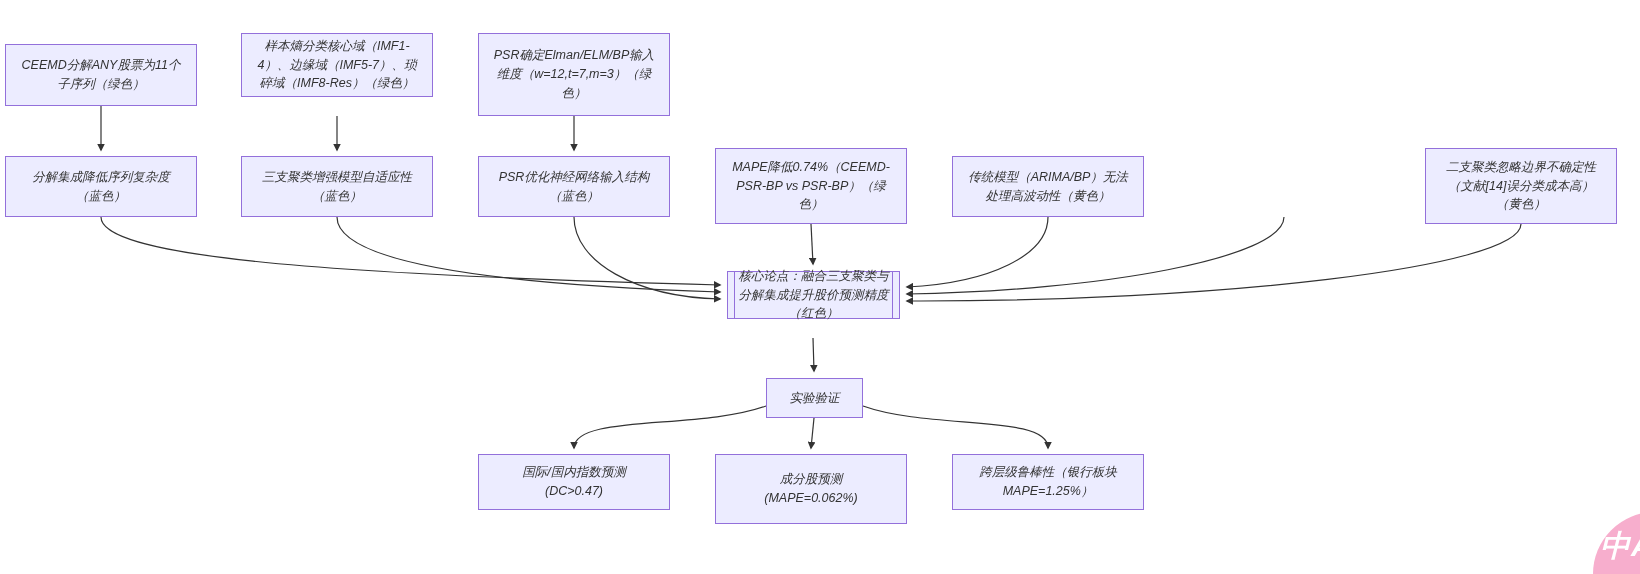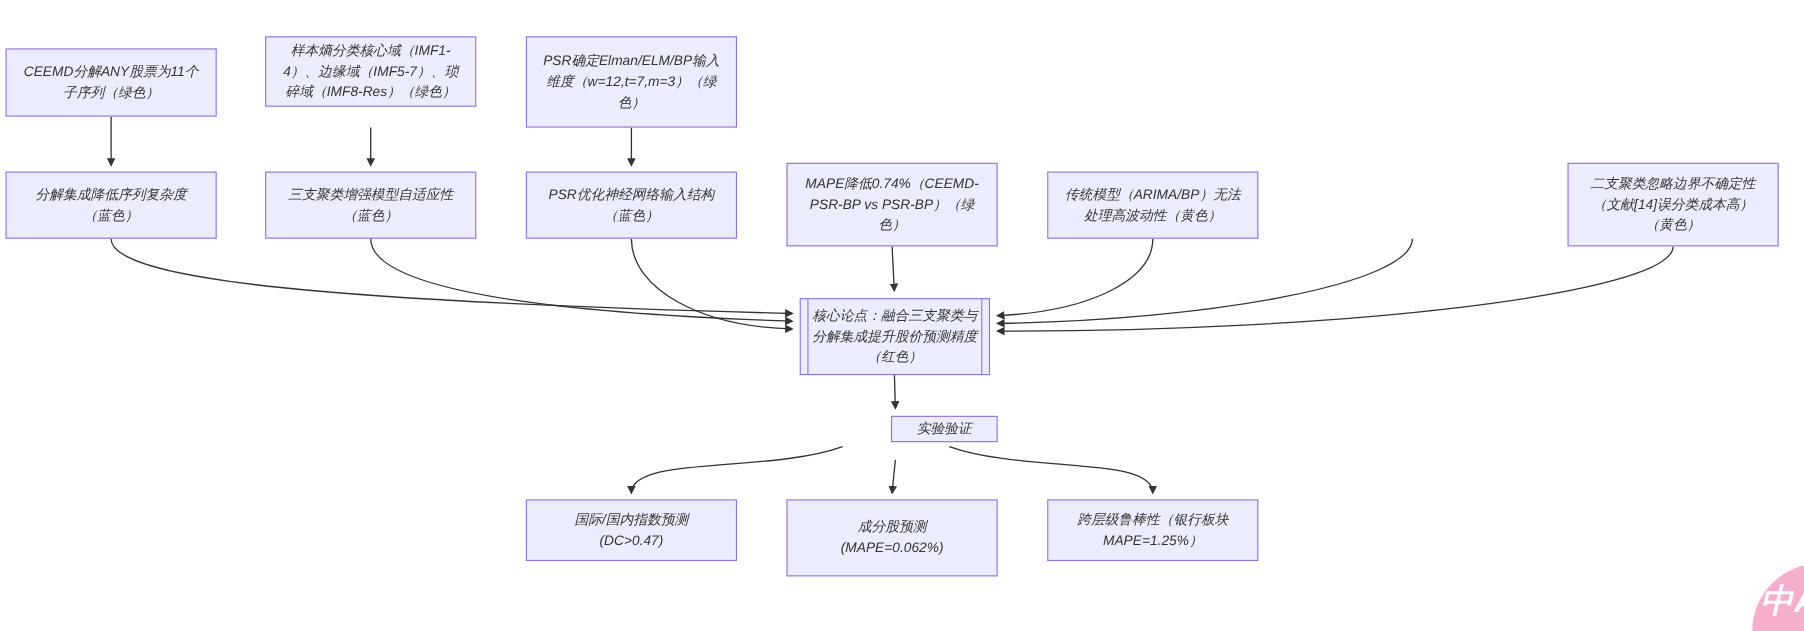--- a/index.html
+++ b/index.html
@@ -107,29 +107,29 @@
   <div class="node" style="left:952px;top:156px;width:192px;height:61px">
     <span>传统模型（ARIMA/BP）无法
 处理高波动性（黄色）</span>
   </div>
   <div class="node" style="left:1425px;top:148px;width:192px;height:76px">
     <span>二支聚类忽略边界不确定性
 （文献[14]误分类成本高）
 （黄色）</span>
   </div>
 
-  <div class="node" style="left:727px;top:271px;width:173px;height:70px;padding:18px 10px">
+  <div class="node" style="left:727px;top:271px;width:173px;height:48px;padding:18px 10px">
     <div class="inner-border left"></div>
     <div class="inner-border right"></div>
     <span>核心论点：融合三支聚类与
 分解集成提升股价预测精度
 （红色）</span>
   </div>
 
-  <div class="node" style="left:810px;top:378px;width:97px;height:24px">
+  <div class="node" style="left:766px;top:378px;width:97px;height:40px">
     <span>实验验证</span>
   </div>
 
   <div class="node" style="left:478px;top:454px;width:192px;height:56px">
     <span>国际/国内指数预测
 (DC&gt;0.47)</span>
   </div>
   <div class="node" style="left:715px;top:454px;width:192px;height:70px">
     <span>成分股预测
 (MAPE=0.062%)</span>

